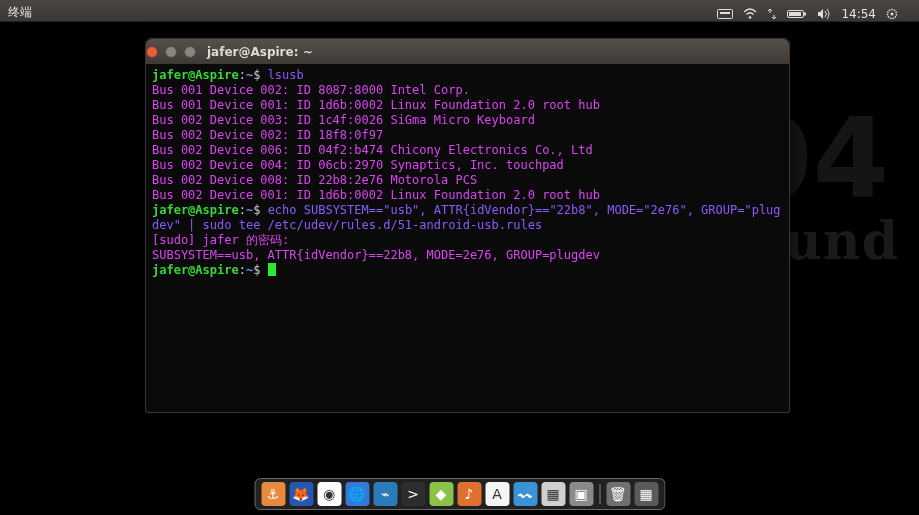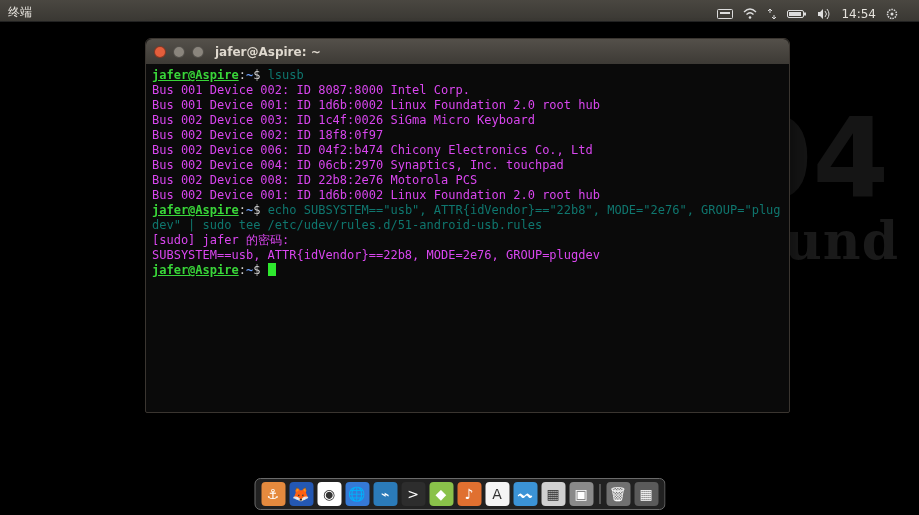--- a/index.html
+++ b/index.html
@@ -25,33 +25,33 @@
               font-family:"DejaVu Sans",sans-serif; }
 
   
   .term-win { position:absolute; left:145px; top:38px; width:645px; height:375px;
               background:#300a24; 
               background:#0a0a0a; border:1px solid #3a3530;
               border-radius:6px 6px 2px 2px; box-shadow:0 4px 20px rgba(0,0,0,.6);
               display:flex; flex-direction:column; }
   .term-titlebar { height:25px; background:linear-gradient(#54504a,#3d3a35);
                    border-radius:6px 6px 0 0; display:flex; align-items:center;
-                   padding:0 8px; gap:7px; }
+                   padding:0 0; gap:7px; }
   .tbtn { width:12px; height:12px; border-radius:50%; border:1px solid rgba(0,0,0,.4); }
   .tbtn.close { background:#e45e3c; }
   .tbtn.min   { background:#8a857d; }
   .tbtn.max   { background:#8a857d; }
   .term-title { color:#dfd9cf; font-size:12px; margin-left:4px; font-weight:bold; }
   .term-body { flex:1; padding:4px 6px; font-family:"DejaVu Sans Mono","Ubuntu Mono",monospace;
                font-size:12px; line-height:15px; color:#26cf26; overflow:hidden; }
   .term-body .row { white-space:pre-wrap; word-break:break-all; }
-  .prompt-user { color:#39d639; font-weight:bold;text-decoration:underline; }
+  .prompt-user { color:#39d639; font-weight:bold; }
   .prompt-path { color:#6c9ef8; font-weight:bold; }
   .prompt-sym  { color:#d0d0d0; }
-  .cmd         { color:#0f766e; }
+  .cmd         { color:#8b5cf6; }
   .out         { color:#d946ef; }
   .cursor { display:inline-block; width:8px; height:13px; background:#2ee82e;
             vertical-align:-2px; animation:blink 1s steps(1) infinite; }
   @keyframes blink { 50% { opacity:0; } }
 
   
   .dock { position:absolute; left:50%; bottom:5px; transform:translateX(-50%);
           height:32px; background:rgba(60,60,60,.55); border:1px solid #6a6a6a;
           border-radius:6px; padding:3px 6px; display:flex; gap:4px;
           backdrop-filter:blur(2px); }

